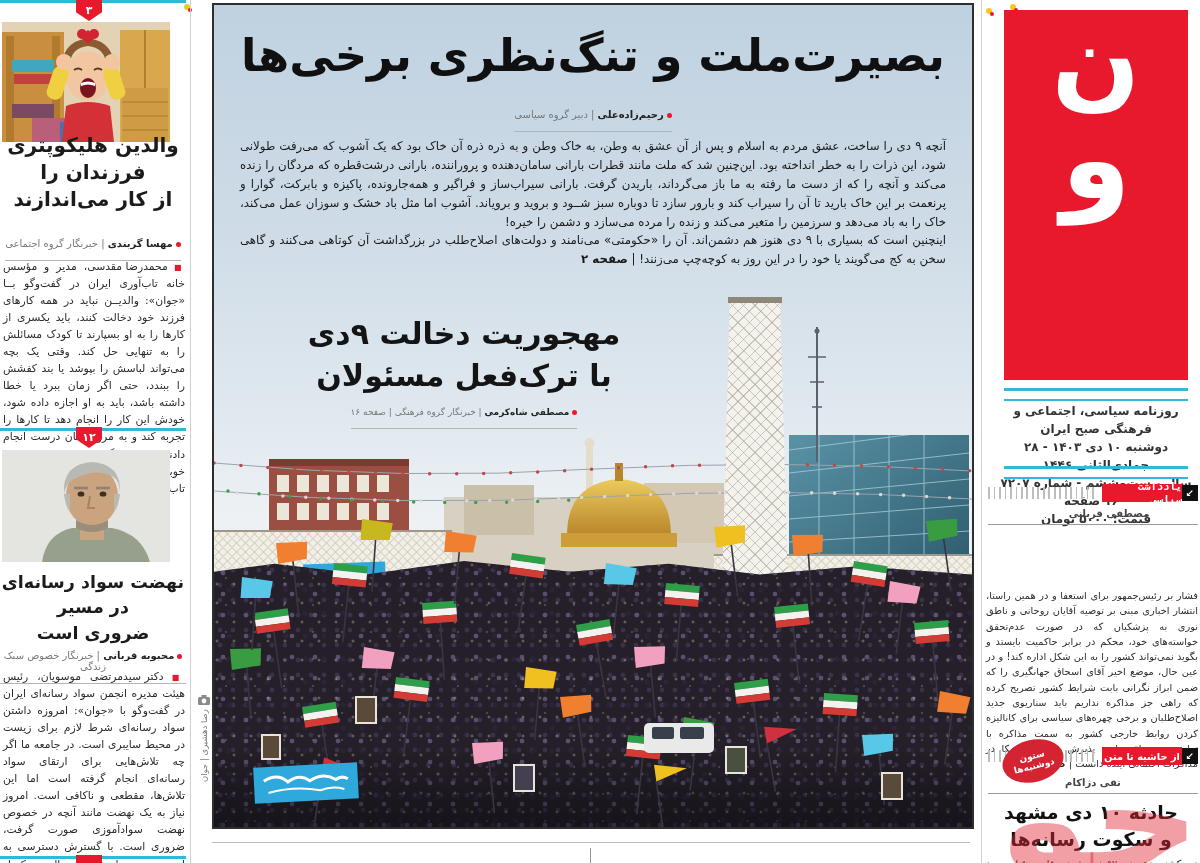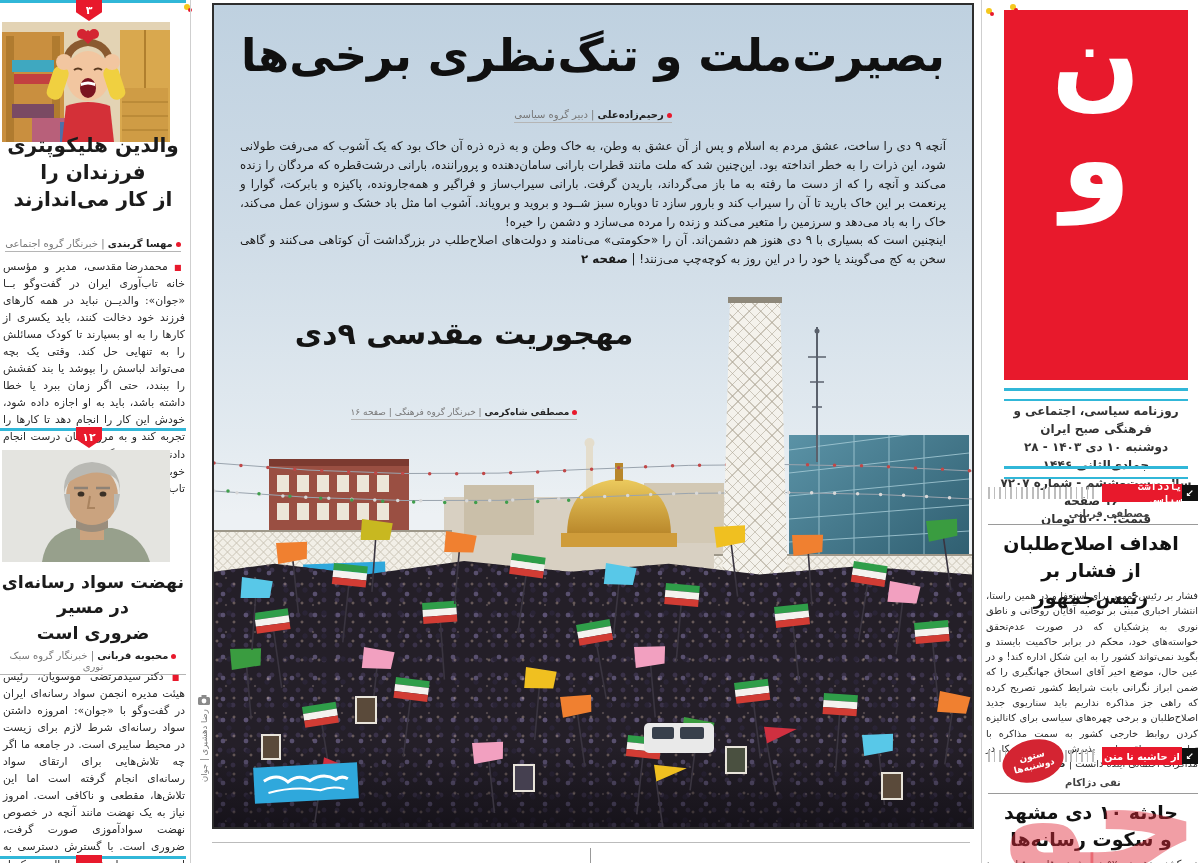--- a/index.html
+++ b/index.html
@@ -9,21 +9,21 @@
   .jtxt{text-align:justify;text-align-last:right;color:#2b2b2b;}
   .vline{position:absolute;top:0;bottom:0;width:1px;background:#cfcfcf;}
   .cyrule{position:absolute;height:3px;background:#31b7d8;}
   .drule{position:absolute;height:8px;border-top:3px solid #31b7d8;border-bottom:2px solid #31b7d8;}
   .shield{position:absolute;width:26px;height:21px;background:#e8192c;color:#fff;font-size:11px;font-weight:bold;
           display:flex;align-items:center;justify-content:center;
           clip-path:polygon(0 0,100% 0,100% 58%,50% 100%,0 58%);z-index:3;}
   .byline{font-size:10px;color:#777;text-align:center;}
   .byline .nm{font-weight:bold;color:#222;}
   .byline .dot{display:inline-block;width:5px;height:5px;border-radius:50%;background:#e8192c;margin-left:3px;vertical-align:middle;}
-  .byline .ul{display:inline-block;border-bottom:1px solid #b5b5b5;padding-bottom:2px;}
+  .byline .ul{display:inline-block;border-bottom:1px solid #b5b5b5;padding-bottom:11px;}
   .hatch{position:absolute;height:12px;background:repeating-linear-gradient(90deg,#bdbdbd 0 1.5px,transparent 1.5px 5.5px);}
   .seclabel{position:absolute;background:#e8192c;color:#fff;font-size:10.5px;font-weight:bold;
             display:flex;align-items:center;justify-content:center;}
   .cornericon{position:absolute;width:16px;height:16px;background:#111;color:#fff;font-size:10px;font-weight:bold;
               display:flex;align-items:center;justify-content:center;}
   .secauthor{position:absolute;font-size:10px;font-weight:bold;color:#444;text-align:center;}
   .secrule{position:absolute;height:1px;background:#9a9a9a;}
   .sechead{position:absolute;font-size:19px;font-weight:bold;color:#121212;text-align:center;line-height:1.42;}
   .secbody{position:absolute;font-size:9.8px;line-height:1.56;}
   .lhead{position:absolute;font-weight:bold;color:#1b1b1b;text-align:center;}
@@ -123,21 +123,21 @@
         <path d="M88,46 L86,58 L93,58" stroke="#a9835f" stroke-width="2" fill="none"></path>
       </svg>
     </div>
 
     <div class="lhead" style="left:0;top:570px;width:186px;font-size:17.5px;line-height:1.45;">
       <div>نهضت سواد رسانه‌ای در مسیر</div>
       <div>ضروری است</div>
     </div>
 
     <div class="byline abs" style="left:0;top:650px;width:186px;">
-      <span class="ul"><span class="dot"></span><span class="nm">محبوبه قربانی</span> | <span>خبرنگار گروه سبک نوری</span></span>
+      <span class="ul"><span class="dot"></span><span class="nm">محبوبه قربانی</span> | <span>خبرنگار خصوص سبک زندگی</span></span>
     </div>
 
     <div class="jtxt abs" style="left:3px;top:668px;width:182px;font-size:10.8px;line-height:1.58;">
       <span style="color:#e8192c;font-size:8px;">■ </span><span>دکتر سیدمرتضی موسویان، رئیس هیئت مدیره انجمن سواد رسانه‌ای ایران در گفت‌وگو با «جوان»: امروزه داشتن سواد رسانه‌ای شرط لازم برای زیست در محیط سایبری است. در جامعه ما اگر چه تلاش‌هایی برای ارتقای سواد رسانه‌ای انجام گرفته است اما این تلاش‌ها، مقطعی و ناکافی است. امروز نیاز به یک نهضت مانند آنچه در خصوص نهضت سوادآموزی صورت گرفت، ضروری است. با گسترش دسترسی به اینترنت و رسانه‌های دیجیتال و تکمیل زیرساخت (تقریبا در کل کشــور) مهاجرت به زیست‌بوم جدید بشر یعنی زیست‌بوم سایبری در حال انجام است</span>
     </div>
 
     <div class="cyrule" style="left:0;top:856px;width:186px;"></div>
     <div class="shield" style="left:76px;top:855px;"></div>
   </div>
 
@@ -160,21 +160,22 @@
       <div class="byline abs" style="left:0;top:104px;width:100%;font-size:10px;">
         <span class="ul"><span class="dot"></span><span class="nm">رحیم‌زاده‌علی</span> | <span>دبیر گروه سیاسی</span></span>
       </div>
 
       <div class="jtxt abs" style="left:26px;top:132px;width:706px;font-size:11.8px;line-height:1.6;color:#1a1a1a;">
         <div>آنچه ۹ دی را ساخت، عشق مردم به اسلام و پس از آن عشق به وطن، به خاک وطن و به ذره ذره آن خاک بود که یک آشوب که می‌رفت طولانی شود، این ذرات را به خطر انداخته بود. این‌چنین شد که ملت مانند قطرات بارانی سامان‌دهنده و پروراننده، بارانی درشت‌قطره که مردگان را زنده می‌کند و آنچه را که از دست ما رفته به ما باز می‌گرداند، باریدن گرفت. بارانی سیراب‌ساز و فراگیر و همه‌جارونده، پاکیزه و بابرکت، گوارا و پرنعمت بر این خاک بارید تا آن را سیراب کند و بارور سازد تا دوباره سبز شــود و بروید و برویاند. آشوب اما مثل باد خشک و سوزان عمل می‌کند، خاک را به باد می‌دهد و سرزمین را متغیر می‌کند و زنده را مرده می‌سازد و دشمن را خیره!</div>
         <div><span>اینچنین است که بسیاری با ۹ دی هنوز هم دشمن‌اند. آن را «حکومتی» می‌نامند و دولت‌های اصلاح‌طلب در بزرگداشت آن کوتاهی می‌کنند و گاهی سخن به کج می‌گویند یا خود را در این روز به کوچه‌چپ می‌زنند! |</span> <b>صفحه ۲</b></div>
       </div>
 
       <div class="abs" style="left:50px;top:308px;width:400px;text-align:center;font-size:30px;font-weight:bold;color:#141414;line-height:1.4;">
-        <div>مهجوریت مقدسی ۹دی</div>
+        <div>مهجوریت دخالت ۹دی</div>
+        <div>با ترک‌فعل مسئولان</div>
       </div>
       <div class="byline abs" style="left:50px;top:402px;width:400px;font-size:9px;">
         <span class="ul"><span class="dot"></span><span class="nm">مصطفی شاه‌کرمی</span> | <span>خبرنگار گروه فرهنگی | صفحه ۱۶</span></span>
       </div>
 
       <svg class="abs" style="left:0;top:430px;" width="758" height="200" viewBox="0 0 758 200">
         <defs>
           <pattern id="lat" width="9" height="9" patternUnits="userSpaceOnUse">
             <path d="M4.5,0 L9,4.5 L4.5,9 L0,4.5 Z" fill="none" stroke="#c9c3b4" stroke-width="1"></path>
           </pattern>
@@ -367,24 +368,20 @@
 
     <div class="drule" style="left:20px;top:466px;width:184px;"></div>
 
     <div class="hatch" style="left:4px;top:487px;width:110px;"></div>
     <div class="seclabel" style="left:118px;top:484px;width:80px;height:18px;font-family:Liberation Mono, monospace;">یادداشت سیاسی</div>
     <div class="cornericon" style="left:198px;top:485px;">↙</div>
 
     <div class="secauthor" style="left:20px;top:508px;width:210px;">مصطفی قربانی</div>
     <div class="secrule" style="left:4px;top:524px;width:210px;"></div>
 
-    <div class="sechead" style="left:0;top:530px;width:214px;">
-      <div>اهداف اصلاح‌طلبان</div>
-      <div>از فشار بر رئیس‌جمهور</div>
-    </div>
 
     <div class="jtxt secbody" style="left:2px;top:588px;width:212px;">
       <span>فشار بر رئیس‌جمهور برای استعفا و در همین راستا، انتشار اخباری مبنی بر توصیه آقایان روحانی و ناطق نوری به پزشکیان که در صورت عدم‌تحقق خواسته‌های خود، محکم در برابر حاکمیت بایستد و بگوید نمی‌تواند کشور را به این شکل اداره کند! و در عین حال، موضع اخیر آقای اسحاق جهانگیری را که ضمن ابراز نگرانی بابت شرایط کشور تصریح کرده که راهی جز مذاکره نداریم باید سناریوی جدید اصلاح‌طلبان و برخی چهره‌های سیاسی برای کانالیزه کردن روابط خارجی کشور به سمت مذاکره با ترامپ و متعاقب این، پذیرش شرایط امریکا در مذاکرات احتمالی آینده دانست |</span> <b>صفحه ۲</b>
     </div>
 
     <div class="hatch" style="left:4px;top:750px;width:106px;"></div>
     <div class="abs" style="left:18px;top:740px;width:62px;height:42px;background:#d42432;border-radius:50%;transform:rotate(-14deg);
                 color:#fff;font-size:9px;font-weight:bold;display:flex;align-items:center;justify-content:center;
                 text-align:center;line-height:1.15;padding:2px;box-sizing:border-box;">ستون دوشنبه‌ها</div>
     <div class="seclabel" style="left:118px;top:747px;width:80px;height:18px;font-size:9.8px;">از حاشیه تا متن</div>

